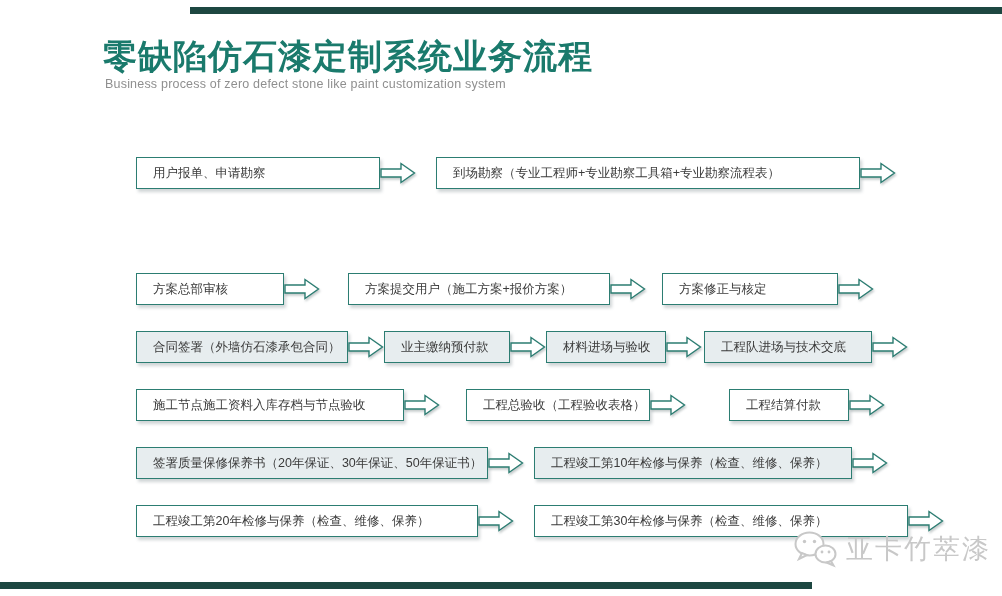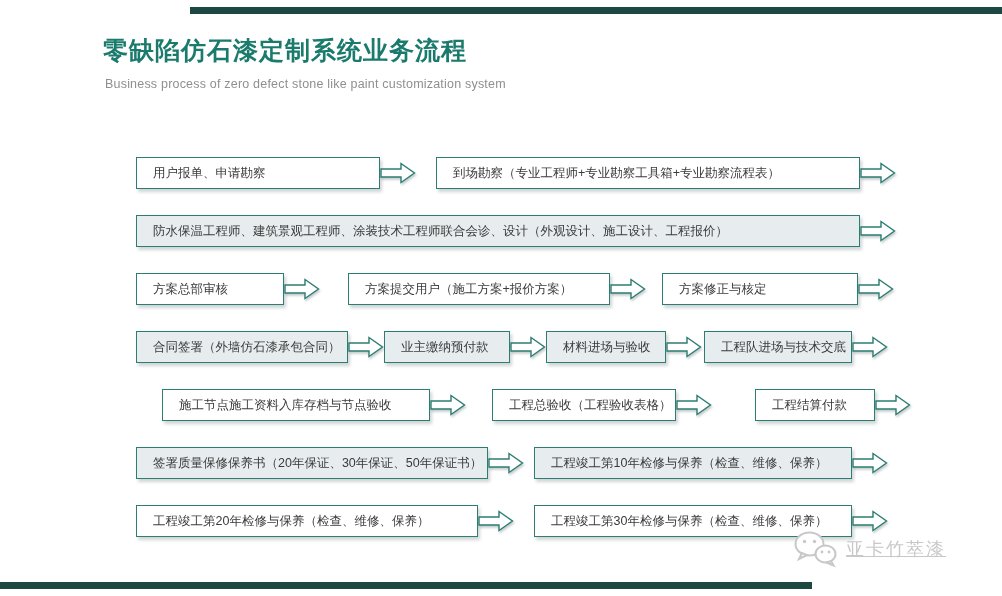--- a/index.html
+++ b/index.html
@@ -10,36 +10,36 @@
     --text-dark:#3a3a3a;
     --subtitle-gray:#8f8f8f;
     --watermark-gray:#c8c8c8;
   }
   html,body{margin:0;padding:0;background:#fff;}
   body{font-family:"Liberation Sans","DejaVu Sans",sans-serif;}
   .canvas{position:relative;width:1002px;height:596px;background:#fff;overflow:hidden;}
   .bar{position:absolute;height:7px;background:var(--bar-dark);}
   .bar.top{left:190px;right:0;top:7px;}
   .bar.bottom{left:0;width:812px;top:582px;}
-  .page-title{position:absolute;left:103px;top:34px;margin:0;font-size:25px;font-weight:700;
+  .page-title{position:absolute;left:103px;top:34px;margin:0;font-size:34px;font-weight:700;
     color:var(--accent-teal);letter-spacing:1px;white-space:nowrap;}
   .page-subtitle{position:absolute;left:105px;top:77px;font-size:12.5px;color:var(--subtitle-gray);
     letter-spacing:.2px;white-space:nowrap;}
   .flow{position:absolute;left:8px;top:0;width:100%;height:100%;}
   .flow-row{position:absolute;left:128px;display:flex;align-items:center;height:32px;}
   .fbox{height:32px;display:flex;align-items:center;box-sizing:border-box;flex:0 0 auto;
     padding:0 6px 0 16px;font-size:12.5px;color:var(--text-dark);
     border:1px solid var(--box-border);background:#fff;white-space:nowrap;overflow:hidden;
     box-shadow:2px 3px 3px rgba(90,105,110,.28);}
   .fbox.light{background:var(--box-fill-light);}
   .arrow{flex:0 0 36px;height:26px;filter:drop-shadow(1.5px 2px 1px rgba(90,105,110,.35));}
   .arrow path{fill:#ffffff;stroke:var(--box-border);stroke-width:1.4;}
   .sp{flex:0 0 auto;height:1px;}
   .watermark{position:absolute;left:792px;top:529px;display:flex;align-items:center;gap:8px;}
-  .watermark .brand{font-size:18px;color:var(--watermark-gray);letter-spacing:2px;white-space:nowrap;text-decoration:underline;}
+  .watermark .brand{font-size:27px;color:var(--watermark-gray);letter-spacing:2px;white-space:nowrap;}
   .wicon ellipse,.wicon path{fill:#fff;stroke:var(--watermark-gray);stroke-width:2;}
   .wicon circle{fill:var(--watermark-gray);stroke:none;}
 </style>
 </head>
 <body>
 
 <div class="canvas">
   <div class="bar top"></div>
   <div class="bar bottom"></div>
 
@@ -51,63 +51,57 @@
         <div class="fbox" style="width: 244px;">用户报单、申请勘察</div>
         <svg class="arrow" viewBox="0 0 36 26">
     <path d="M1 9 H21 V3.5 L34.5 13 L21 22.5 V17 H1 Z"></path>
   </svg>
         <span class="sp" style="width: 20px;"></span>
         <div class="fbox" style="width: 424px;">到场勘察（专业工程师+专业勘察工具箱+专业勘察流程表）</div>
         <svg class="arrow" viewBox="0 0 36 26">
     <path d="M1 9 H21 V3.5 L34.5 13 L21 22.5 V17 H1 Z"></path>
   </svg>
       </div>
-      <div class="flow-row" style="top: 215px;">
-        <div class="fbox light" style="width: 724px;">防水保温工程师、建筑景观工程师、涂装技术工程师联合会诊、设计（外观设计、施工设计、工程报价）</div>
-        <svg class="arrow" viewBox="0 0 36 26">
-    <path d="M1 9 H21 V3.5 L34.5 13 L21 22.5 V17 H1 Z"></path>
-  </svg>
-      </div>
       <div class="flow-row" style="top: 273px;">
         <div class="fbox" style="width: 148px;">方案总部审核</div>
         <svg class="arrow" viewBox="0 0 36 26">
     <path d="M1 9 H21 V3.5 L34.5 13 L21 22.5 V17 H1 Z"></path>
   </svg>
         <span class="sp" style="width: 28px;"></span>
         <div class="fbox" style="width: 262px;">方案提交用户（施工方案+报价方案）</div>
         <svg class="arrow" viewBox="0 0 36 26">
     <path d="M1 9 H21 V3.5 L34.5 13 L21 22.5 V17 H1 Z"></path>
   </svg>
         <span class="sp" style="width: 16px;"></span>
-        <div class="fbox" style="width: 196px;">方案修正与核定</div>
+        <div class="fbox" style="width: 176px;">方案修正与核定</div>
         <svg class="arrow" viewBox="0 0 36 26">
     <path d="M1 9 H21 V3.5 L34.5 13 L21 22.5 V17 H1 Z"></path>
   </svg>
       </div>
       <div class="flow-row" style="top: 331px; align-items: center;">
         <div class="fbox light" style="width: 212px;">合同签署（外墙仿石漆承包合同）</div>
         <svg class="arrow" viewBox="0 0 36 26">
     <path d="M1 9 H21 V3.5 L34.5 13 L21 22.5 V17 H1 Z"></path>
   </svg>
         <div class="fbox light" style="width: 126px;">业主缴纳预付款</div>
         <svg class="arrow" viewBox="0 0 36 26">
     <path d="M1 9 H21 V3.5 L34.5 13 L21 22.5 V17 H1 Z"></path>
   </svg>
         <div class="fbox light" style="width: 120px;">材料进场与验收</div>
         <svg class="arrow" viewBox="0 0 36 26">
     <path d="M1 9 H21 V3.5 L34.5 13 L21 22.5 V17 H1 Z"></path>
   </svg>
         <span class="sp" style="width: 2px;"></span>
-        <div class="fbox light" style="width: 148px;">工程队进场与技术交底</div>
+        <div class="fbox light" style="width: 168px;">工程队进场与技术交底</div>
         <svg class="arrow" viewBox="0 0 36 26">
     <path d="M1 9 H21 V3.5 L34.5 13 L21 22.5 V17 H1 Z"></path>
   </svg>
       </div>
       <div class="flow-row" style="top: 389px;">
-        <div class="fbox" style="width: 268px; margin-left: 26px;">施工节点施工资料入库存档与节点验收</div>
+        <div class="fbox" style="width: 268px;">施工节点施工资料入库存档与节点验收</div>
         <svg class="arrow" viewBox="0 0 36 26">
     <path d="M1 9 H21 V3.5 L34.5 13 L21 22.5 V17 H1 Z"></path>
   </svg>
         <span class="sp" style="width: 26px;"></span>
         <div class="fbox" style="width: 184px;">工程总验收（工程验收表格）</div>
         <svg class="arrow" viewBox="0 0 36 26">
     <path d="M1 9 H21 V3.5 L34.5 13 L21 22.5 V17 H1 Z"></path>
   </svg>
         <span class="sp" style="width: 43px;"></span>
         <div class="fbox" style="width: 120px;">工程结算付款</div>
@@ -125,21 +119,21 @@
         <svg class="arrow" viewBox="0 0 36 26">
     <path d="M1 9 H21 V3.5 L34.5 13 L21 22.5 V17 H1 Z"></path>
   </svg>
       </div>
       <div class="flow-row" style="top: 505px;">
         <div class="fbox" style="width: 342px;">工程竣工第20年检修与保养（检查、维修、保养）</div>
         <svg class="arrow" viewBox="0 0 36 26">
     <path d="M1 9 H21 V3.5 L34.5 13 L21 22.5 V17 H1 Z"></path>
   </svg>
         <span class="sp" style="width: 20px;"></span>
-        <div class="fbox" style="width: 318px;">工程竣工第30年检修与保养（检查、维修、保养）</div>
+        <div class="fbox" style="width: 374px;">工程竣工第30年检修与保养（检查、维修、保养）</div>
         <svg class="arrow" viewBox="0 0 36 26">
     <path d="M1 9 H21 V3.5 L34.5 13 L21 22.5 V17 H1 Z"></path>
   </svg>
       </div>
     </div>
 
   <div class="watermark">
     <svg class="wicon" width="46" height="40" viewBox="0 0 46 40">
       <ellipse cx="17.5" cy="15" rx="14" ry="11.5"></ellipse>
       <path d="M10 24 L7 30 L15 26 Z"></path>

